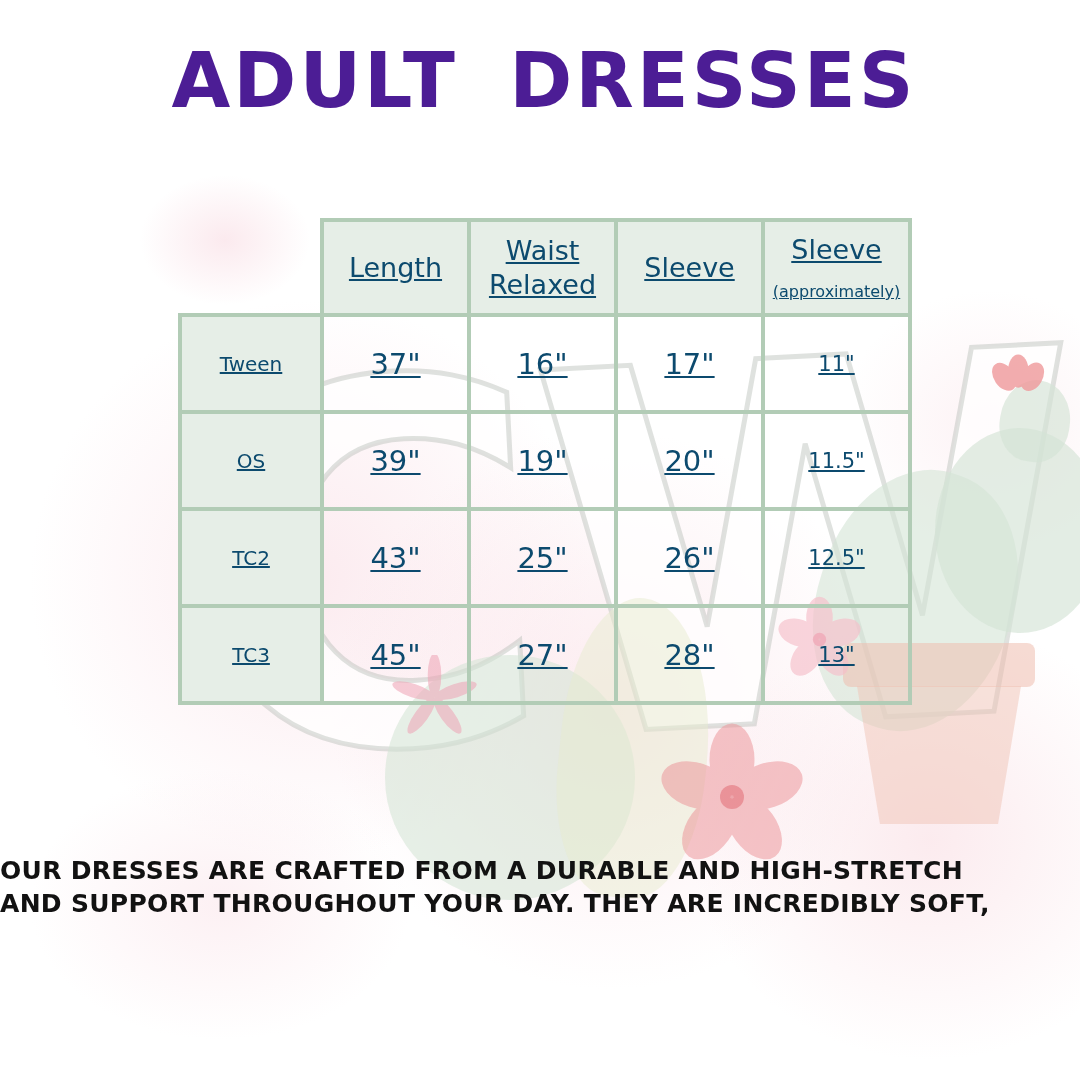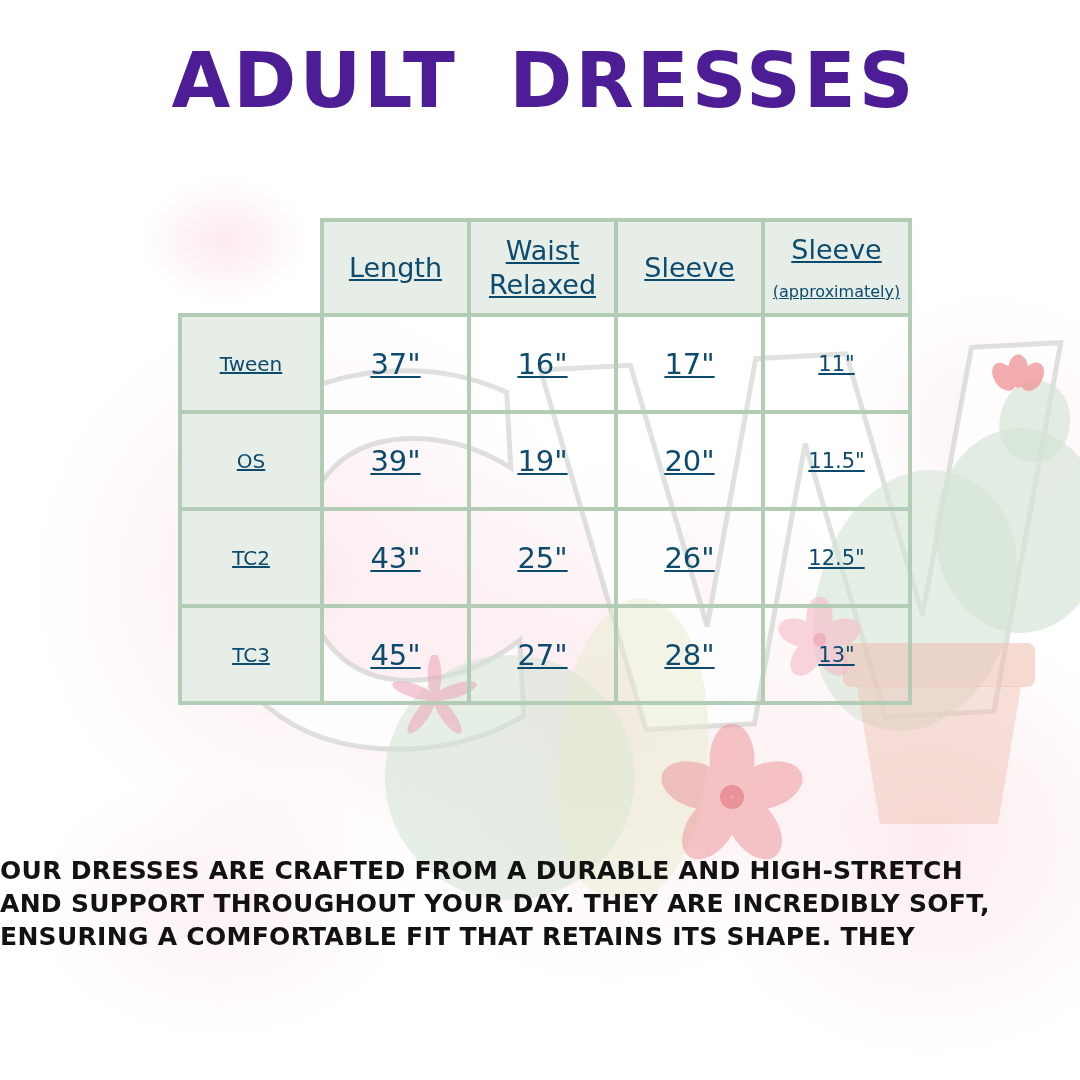--- a/index.html
+++ b/index.html
@@ -178,16 +178,15 @@
         <td>27"</td>
         <td>28"</td>
         <td>13"</td>
       </tr>
     </tbody>
   </table>
 
   <div class="description">
     <div>OUR DRESSES ARE CRAFTED FROM A DURABLE AND HIGH-STRETCH</div>
     <div>AND SUPPORT THROUGHOUT YOUR DAY. THEY ARE INCREDIBLY SOFT,</div>
-    <div>ENSURING A COMFORTABLE FIT THAT RETAINS ITS SHAPE. THEY</div>
   </div>
 
 </div>
 
 </body></html>

